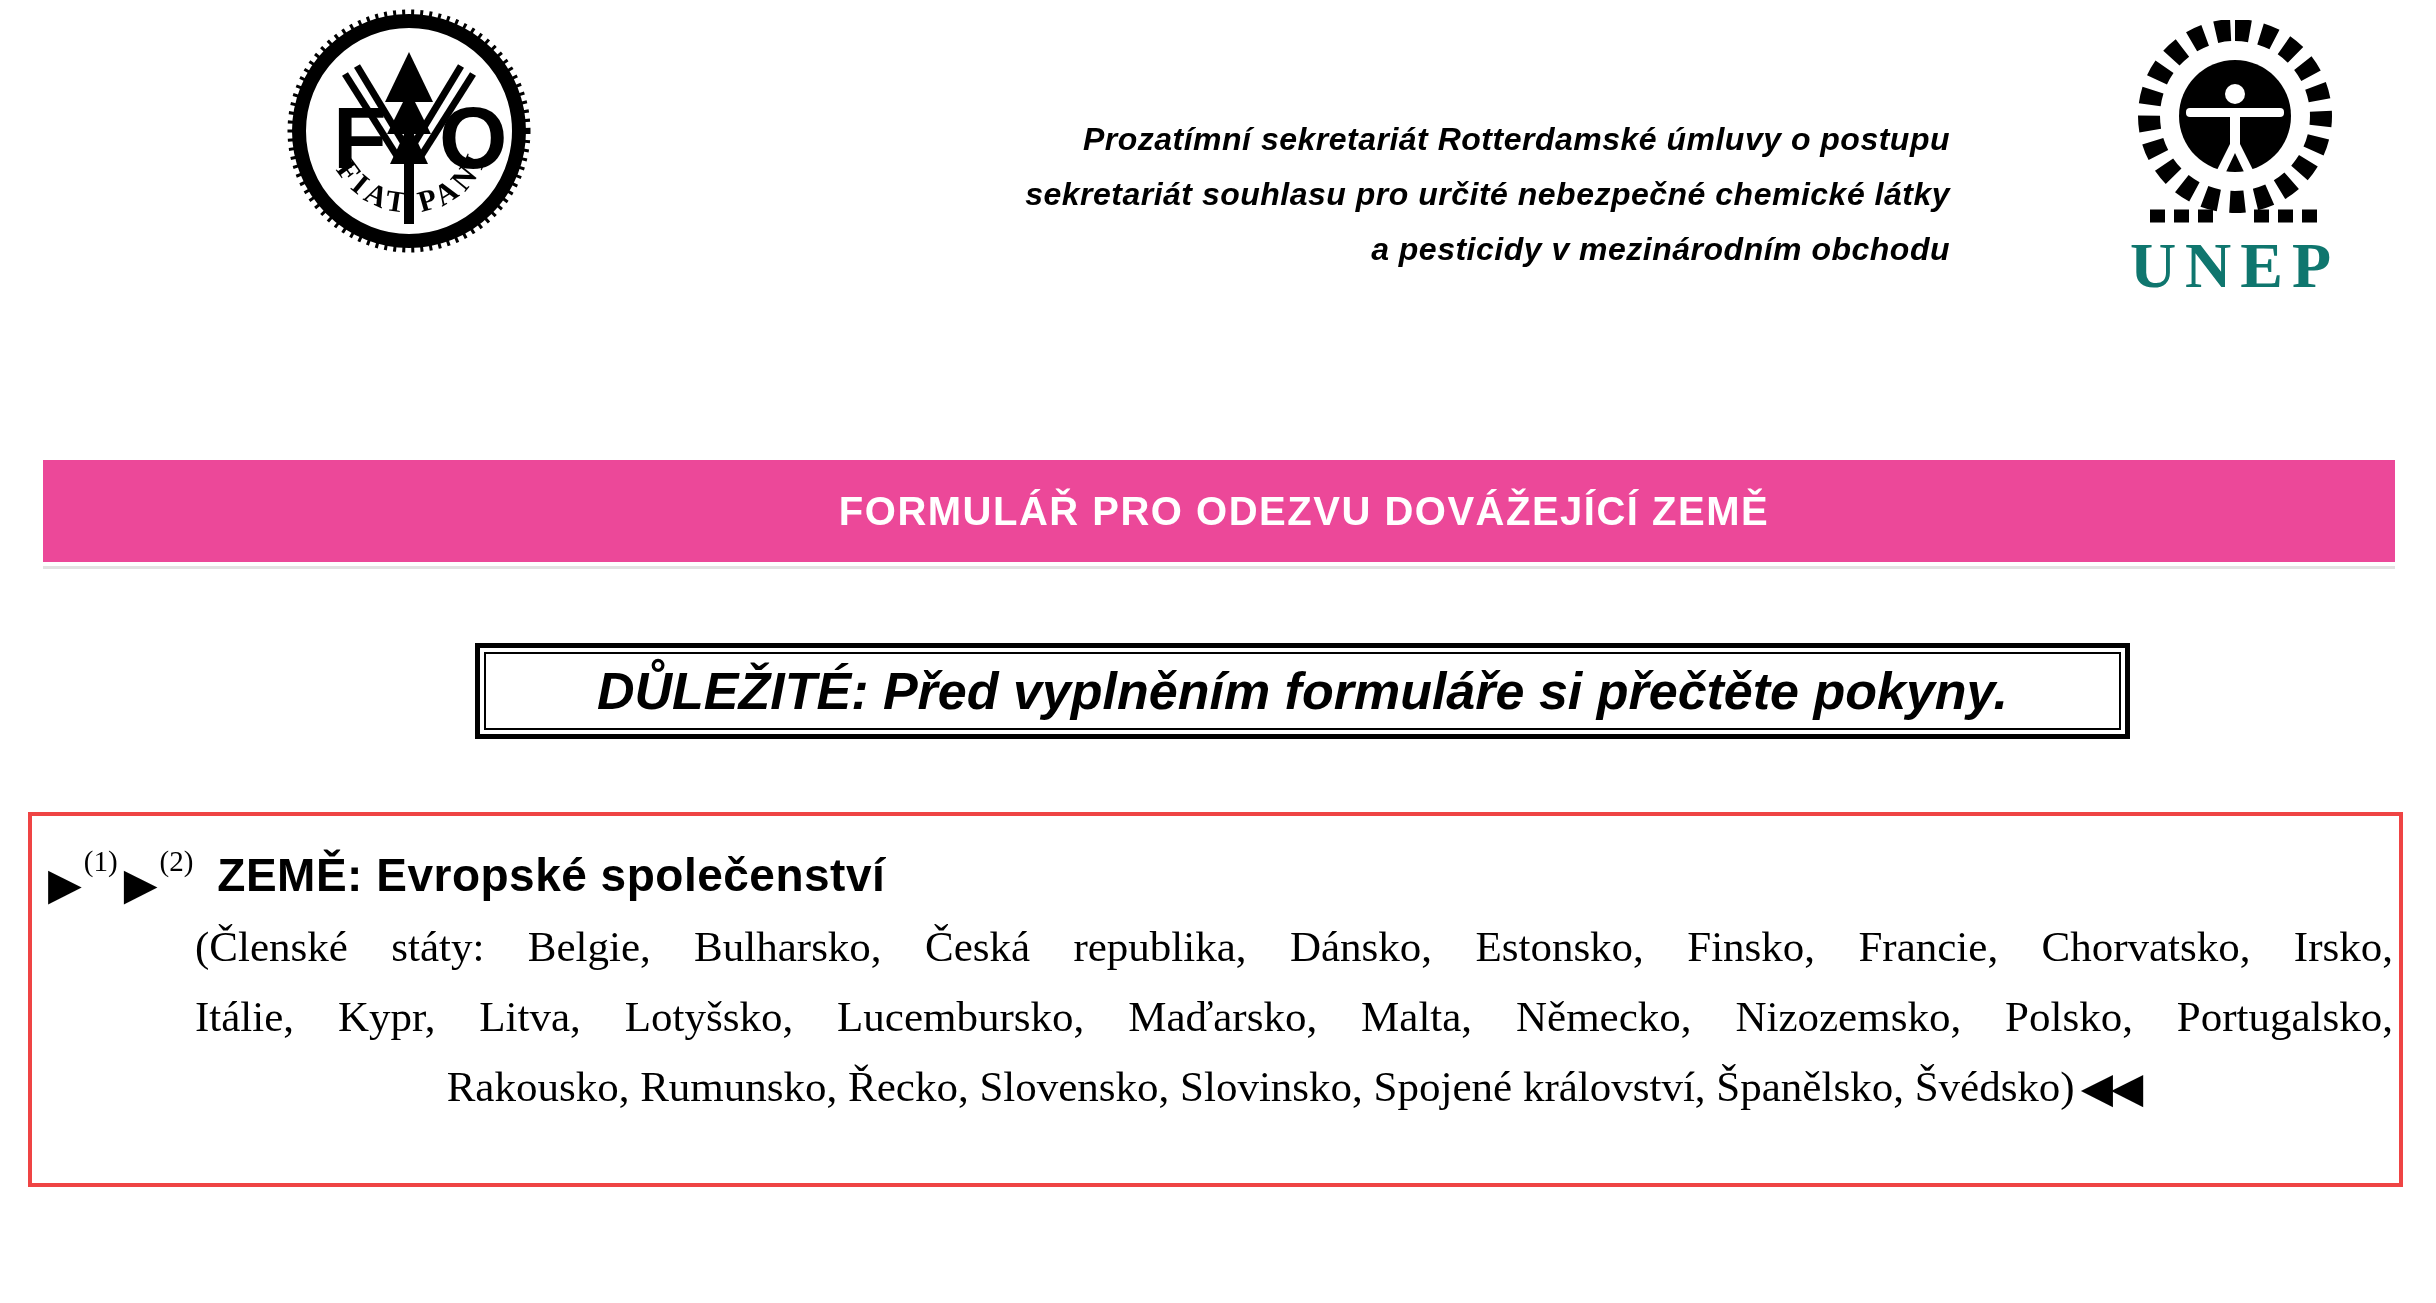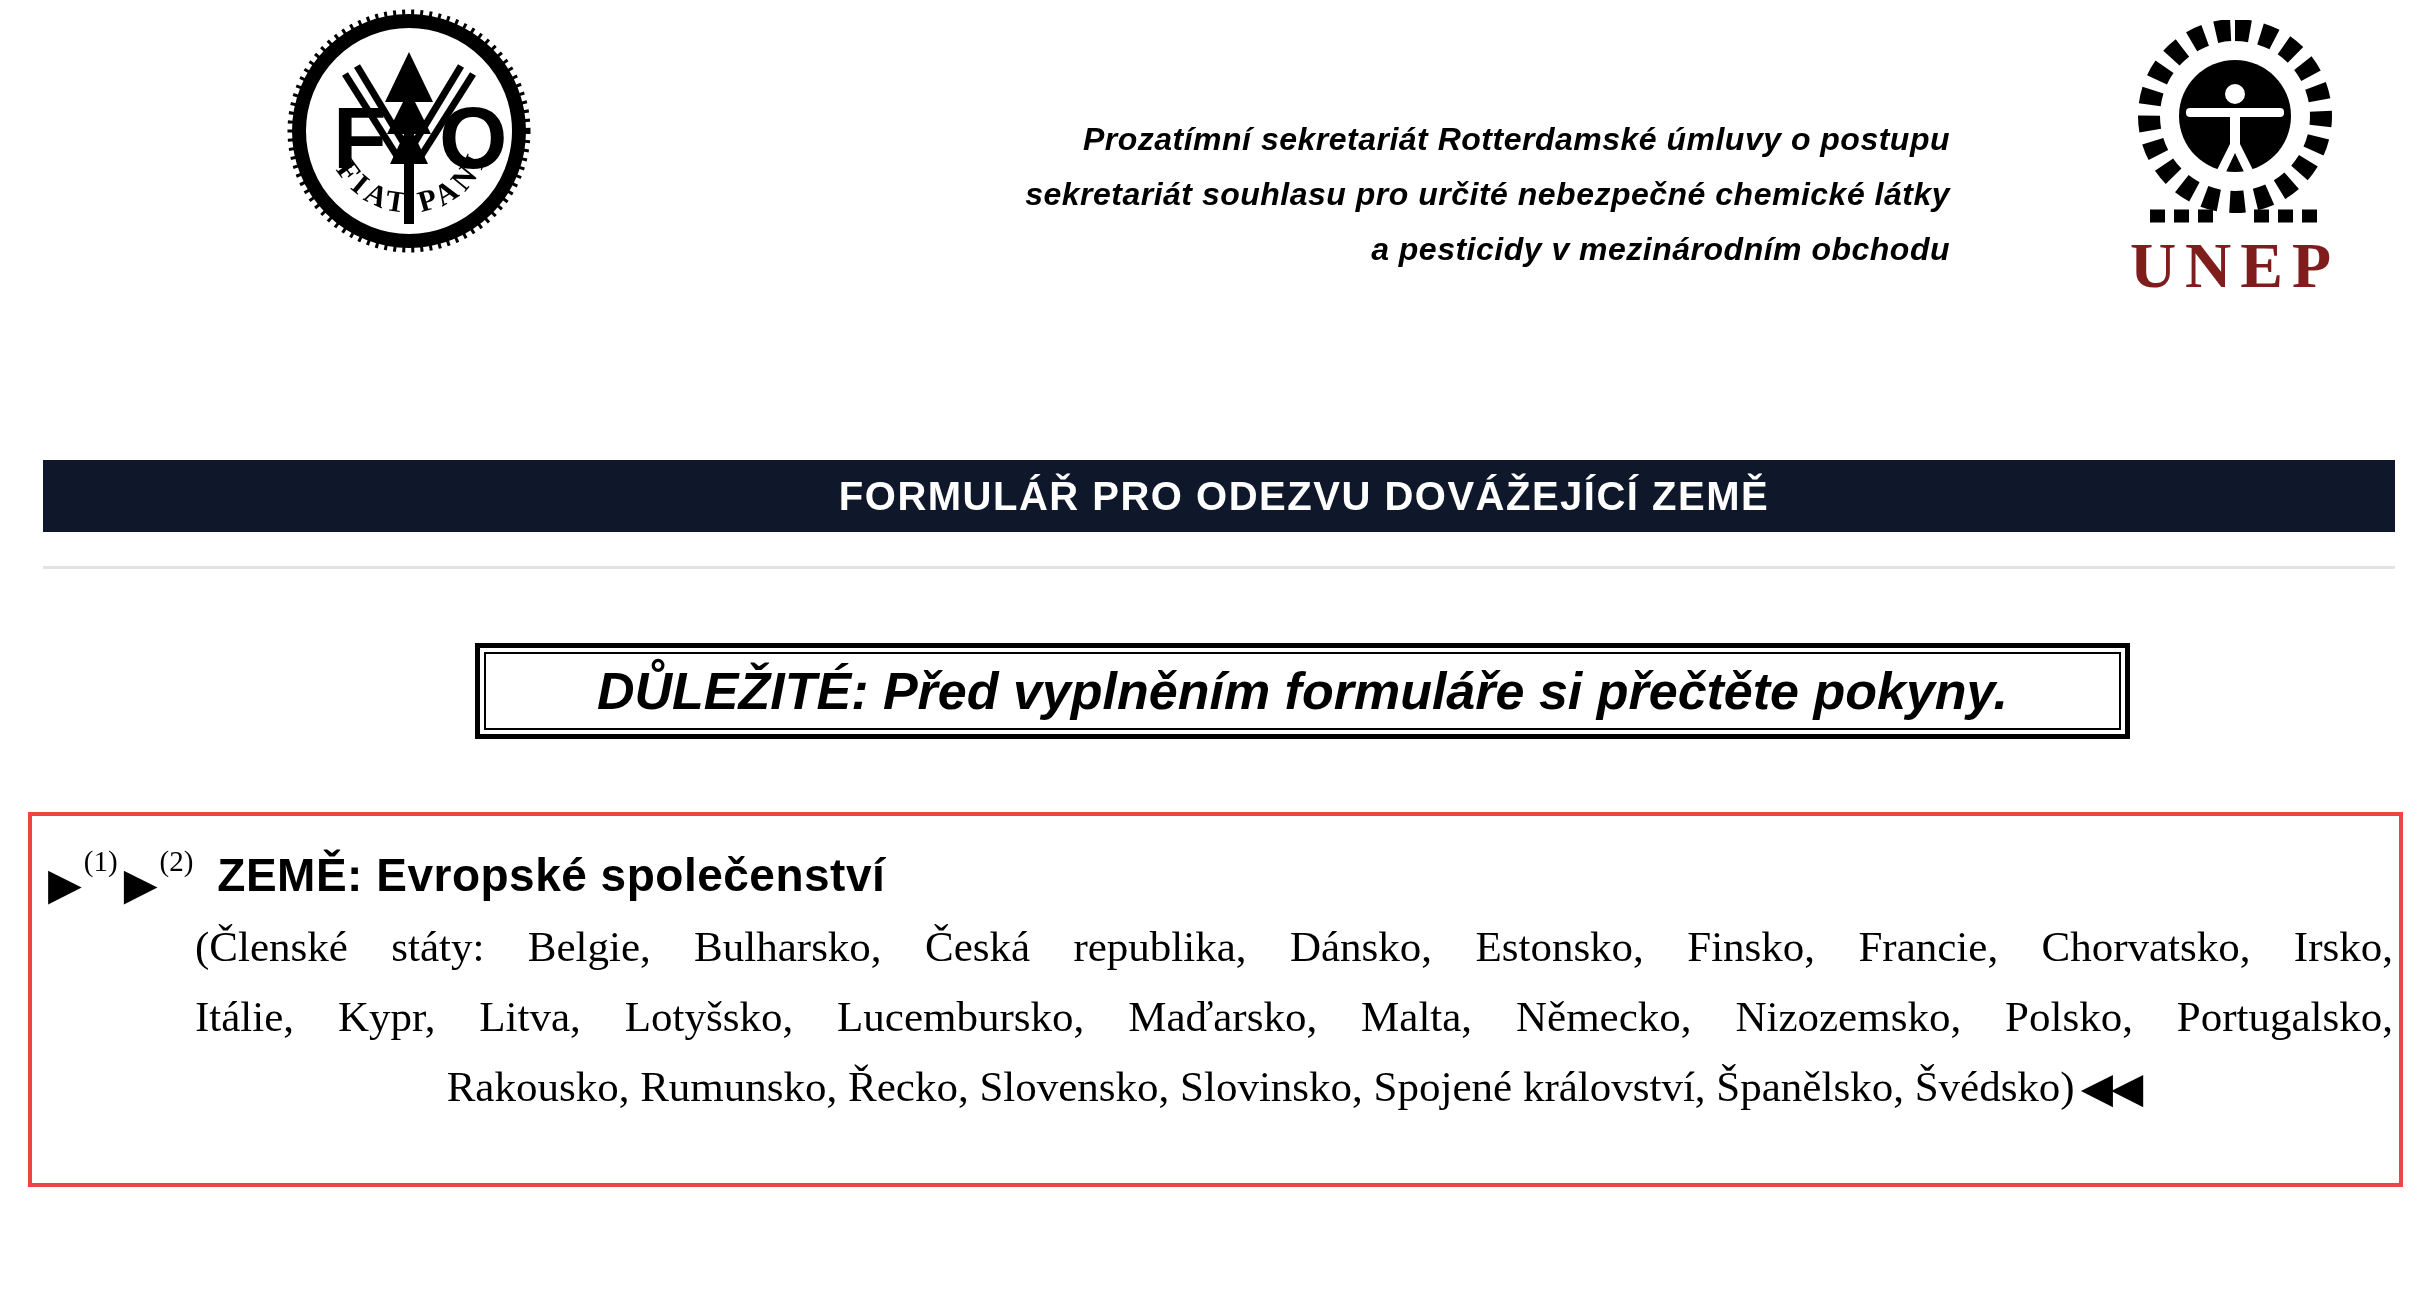--- a/index.html
+++ b/index.html
@@ -6,24 +6,24 @@
   .page{position:relative;width:2436px;height:1303px;background:#ffffff;overflow:hidden;
         font-family:"Liberation Sans",sans-serif;color:#000;}
 
   
   .fao-logo{position:absolute;left:283px;top:6px;width:252px;height:250px;}
   .title-block{position:absolute;left:650px;top:112px;width:1300px;text-align:right;
                font-weight:bold;font-style:italic;font-size:32px;line-height:55px;letter-spacing:0.5px;}
   .unep-block{position:absolute;left:2085px;top:20px;width:300px;text-align:center;}
   .unep-block svg{display:block;margin:0 auto;}
   .unep-word{font-family:"Liberation Serif",serif;font-weight:bold;font-size:64px;
-             letter-spacing:9px;line-height:64px;margin-top:2px;color:#7f1d1d;}
+             letter-spacing:9px;line-height:64px;margin-top:2px;color:#0f766e;}
 
   
-  .banner{position:absolute;left:43px;top:460px;width:2352px;height:72px;background:#0f172a;
+  .banner{position:absolute;left:43px;top:460px;width:2352px;height:102px;background:#ec4899;
           display:flex;align-items:center;justify-content:center;box-sizing:border-box;padding-left:170px;}
   .banner span{color:#fff;font-weight:bold;font-size:40px;letter-spacing:1.5px;white-space:nowrap;}
   .banner-shadow{position:absolute;left:43px;top:566px;width:2352px;height:3px;background:#e2e2e2;}
 
   
   .notice-outer{position:absolute;left:475px;top:643px;width:1655px;height:96px;
                 border:5px solid #000;box-sizing:border-box;}
   .notice-inner{position:absolute;left:4px;right:4px;top:4px;bottom:4px;border:2px solid #000;
                 display:flex;align-items:center;justify-content:center;}
   .notice-inner span{font-weight:bold;font-style:italic;font-size:52px;white-space:nowrap;}

